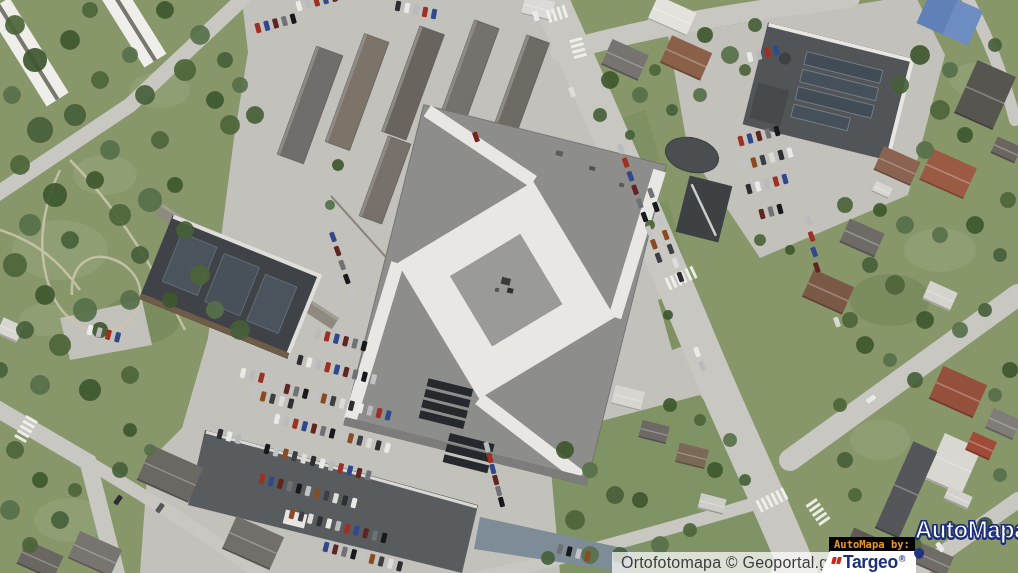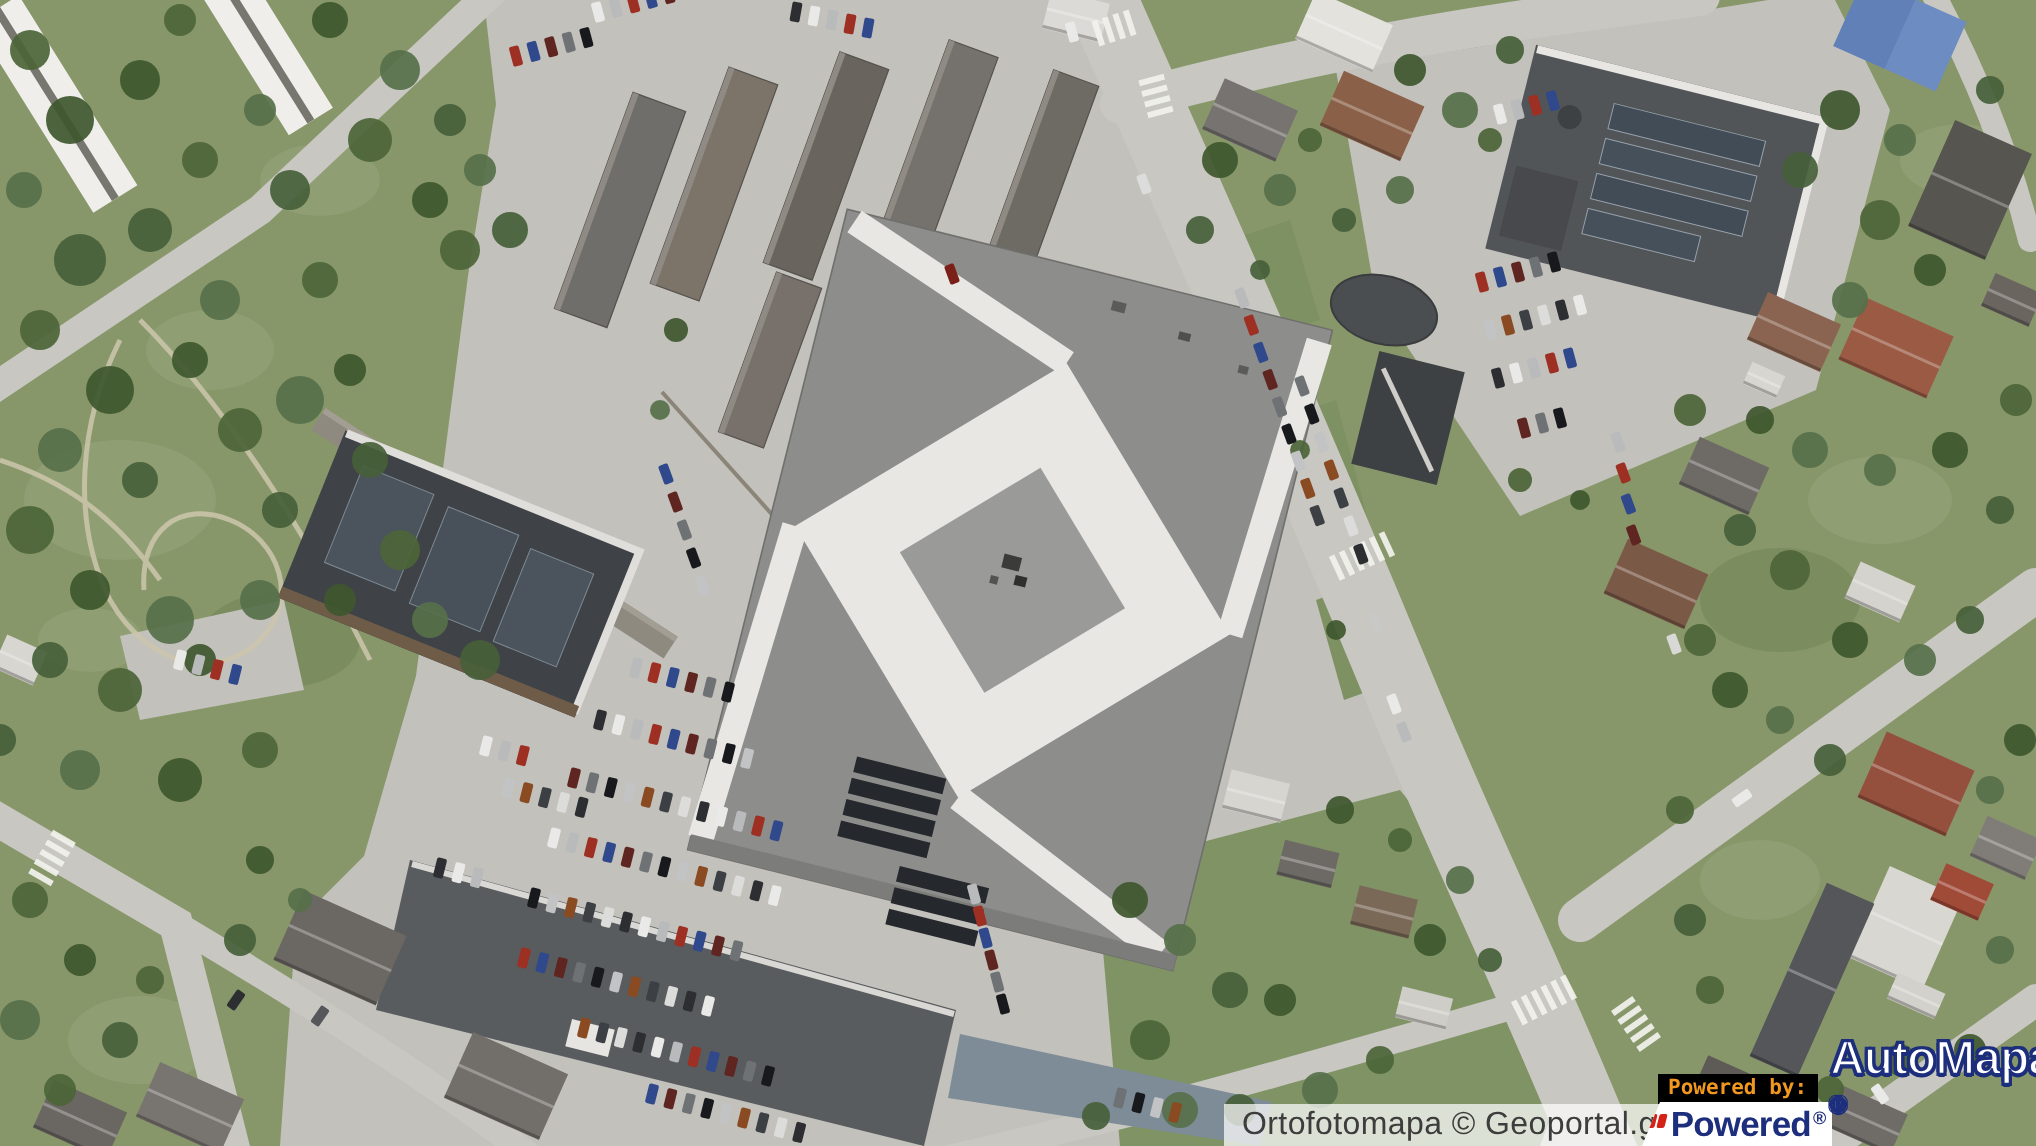--- a/index.html
+++ b/index.html
@@ -698,25 +698,25 @@
         <rect x="902.5" y="551" width="5" height="10" rx="1" transform="rotate(-35 905 556)" fill="#2c2e31"></rect>
         <rect x="937.5" y="542" width="5" height="10" rx="1" transform="rotate(-35 940 547)" fill="#e9e9e7"></rect>
         <rect x="834.5" y="317" width="5" height="10" rx="1" transform="rotate(-20 837 322)" fill="#d8d8d6"></rect>
       </g>
 </svg>
 
 <div class="attribution">
   <span>Ortofotomapa © Geoportal.gov.pl</span>
 </div>
 
-<div class="powered">Powered by:</div>
+<div class="powered">AutoMapa by:</div>
 
 <div class="targeo">
   <span class="tq"><i></i><i></i></span>
-  <span>Powered</span>
+  <span>Targeo</span>
   <sup>®</sup>
 </div>
 
 <div class="automapa">
   <span>AutoMapa</span>
   <sup>®</sup>
 </div>
 
 </div>
 

